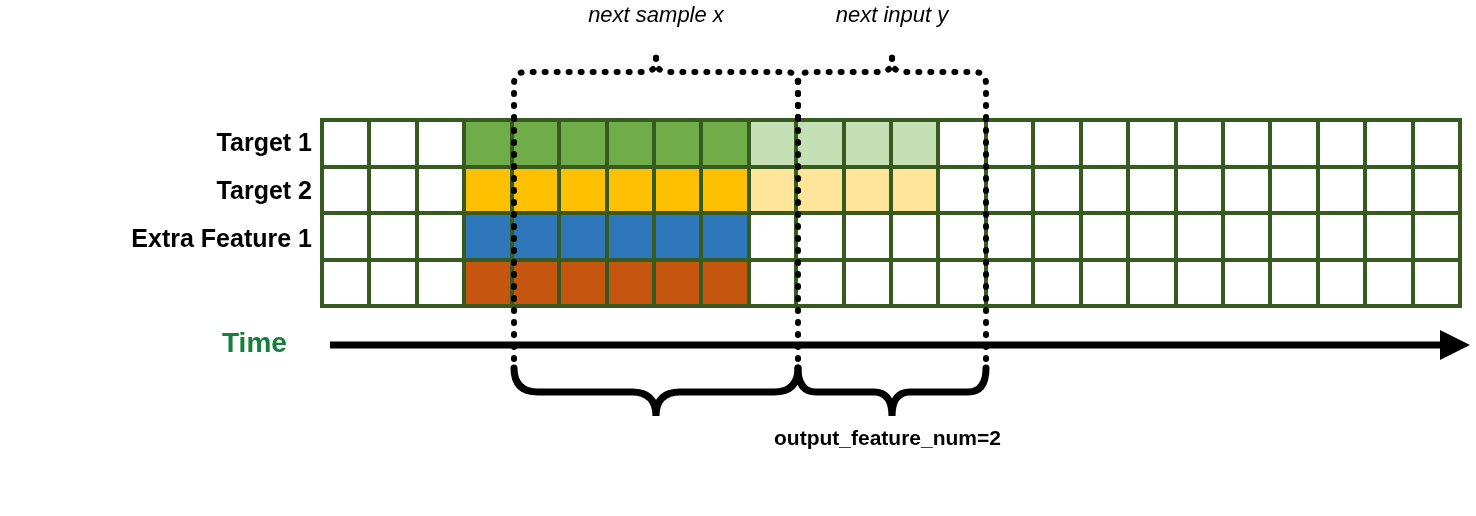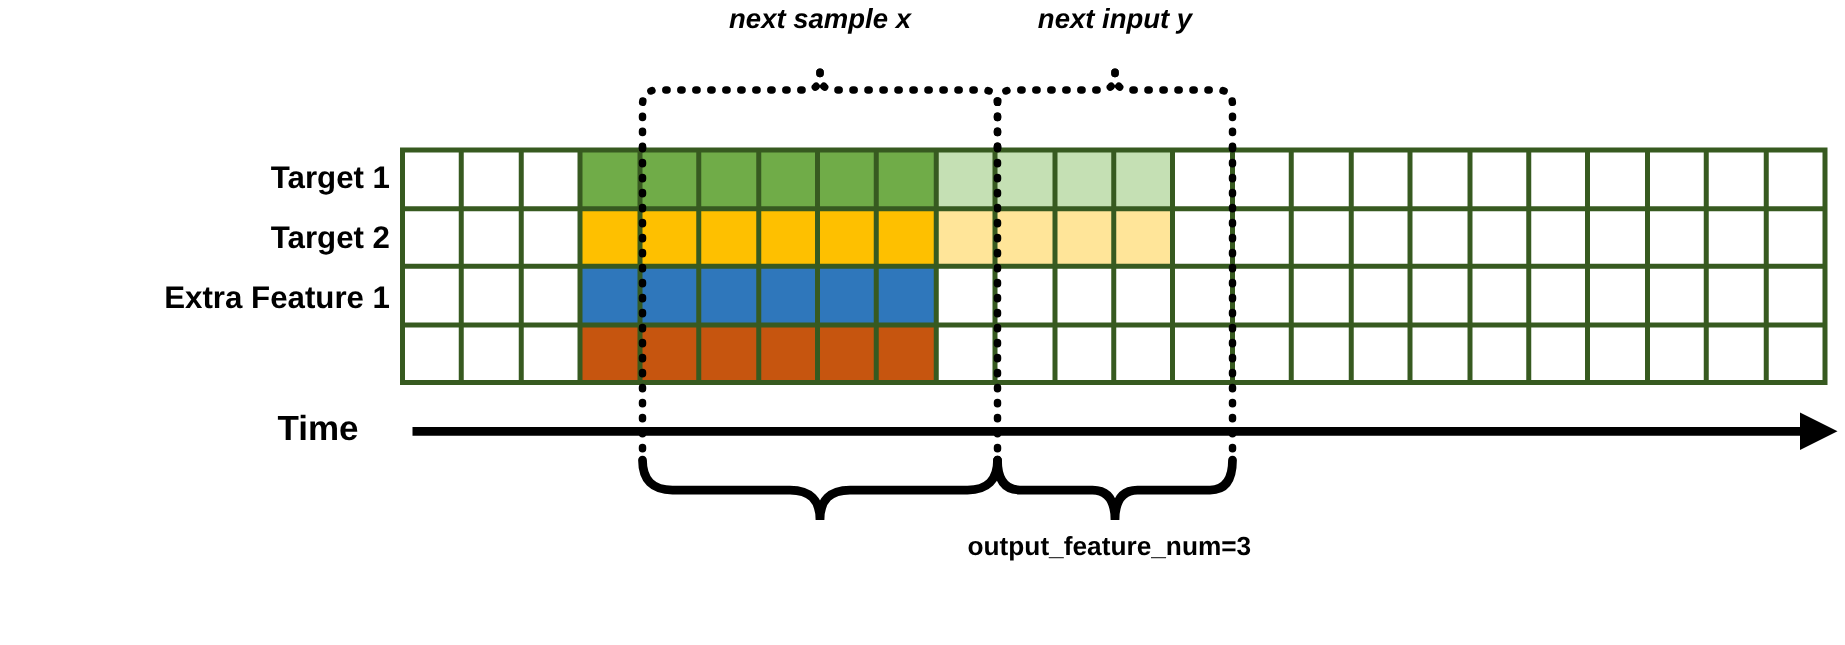--- a/index.html
+++ b/index.html
@@ -71,34 +71,34 @@
   }
   .cell {
     background: #ffffff;
   }
 
   
   .brace-label-top {
     position: absolute;
     font-size: 22px;
     font-style: italic;
-    font-weight: 700;
+    font-weight: 400;
     color: #000000;
     white-space: nowrap;
     text-align: center;
   }
 
   
   #time-label {
     position: absolute;
     left: 222px;
     top: 327px;
     font-size: 28px;
     font-weight: 700;
-    color: #000000;
+    color: #15803d;
   }
 
   
   .bottom-note {
     position: absolute;
     font-size: 21px;
     font-weight: 600;
     color: #000000;
     line-height: 28px;
     white-space: nowrap;
@@ -223,21 +223,21 @@
       <div class="cell" style="background: rgb(255, 255, 255);"></div>
       <div class="cell" style="background: rgb(255, 255, 255);"></div>
     </div>
 
   <div class="brace-label-top" style="left:514px; top:2px; width:284px;">next sample x</div>
   <div class="brace-label-top" style="left:798px; top:2px; width:188px;">next input y</div>
 
   <div id="time-label">Time</div>
 
   <div class="bottom-note" style="left:774px; top:424px;">
-    <div>output_feature_num=3</div>
+    <div>output_feature_num=2</div>
   </div>
 
   <svg class="overlay" viewBox="0 0 1476 516">
 
     <g stroke="#000000" stroke-width="6" fill="none" stroke-linecap="round" stroke-dasharray="1 11">
       <path d="M514,118 L514,84 Q514,72 526,72 L644,72 Q656,72 656,60 L656,48"></path>
       <path d="M798,118 L798,84 Q798,72 786,72 L668,72 Q656,72 656,60 L656,48"></path>
     </g>
 
     <g stroke="#000000" stroke-width="6" fill="none" stroke-linecap="round" stroke-dasharray="1 11">

